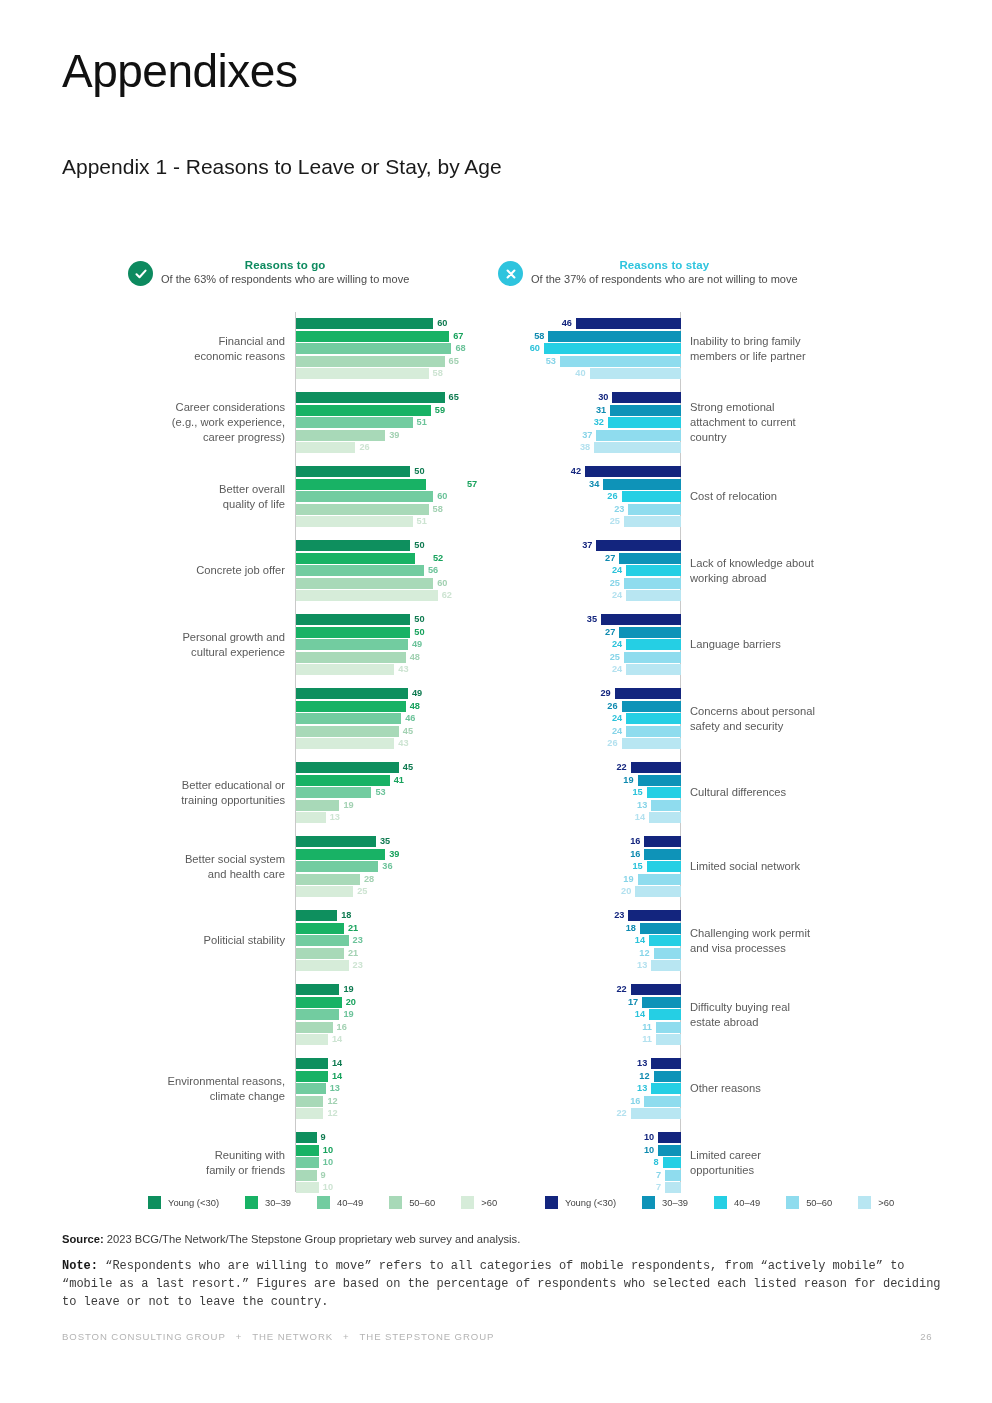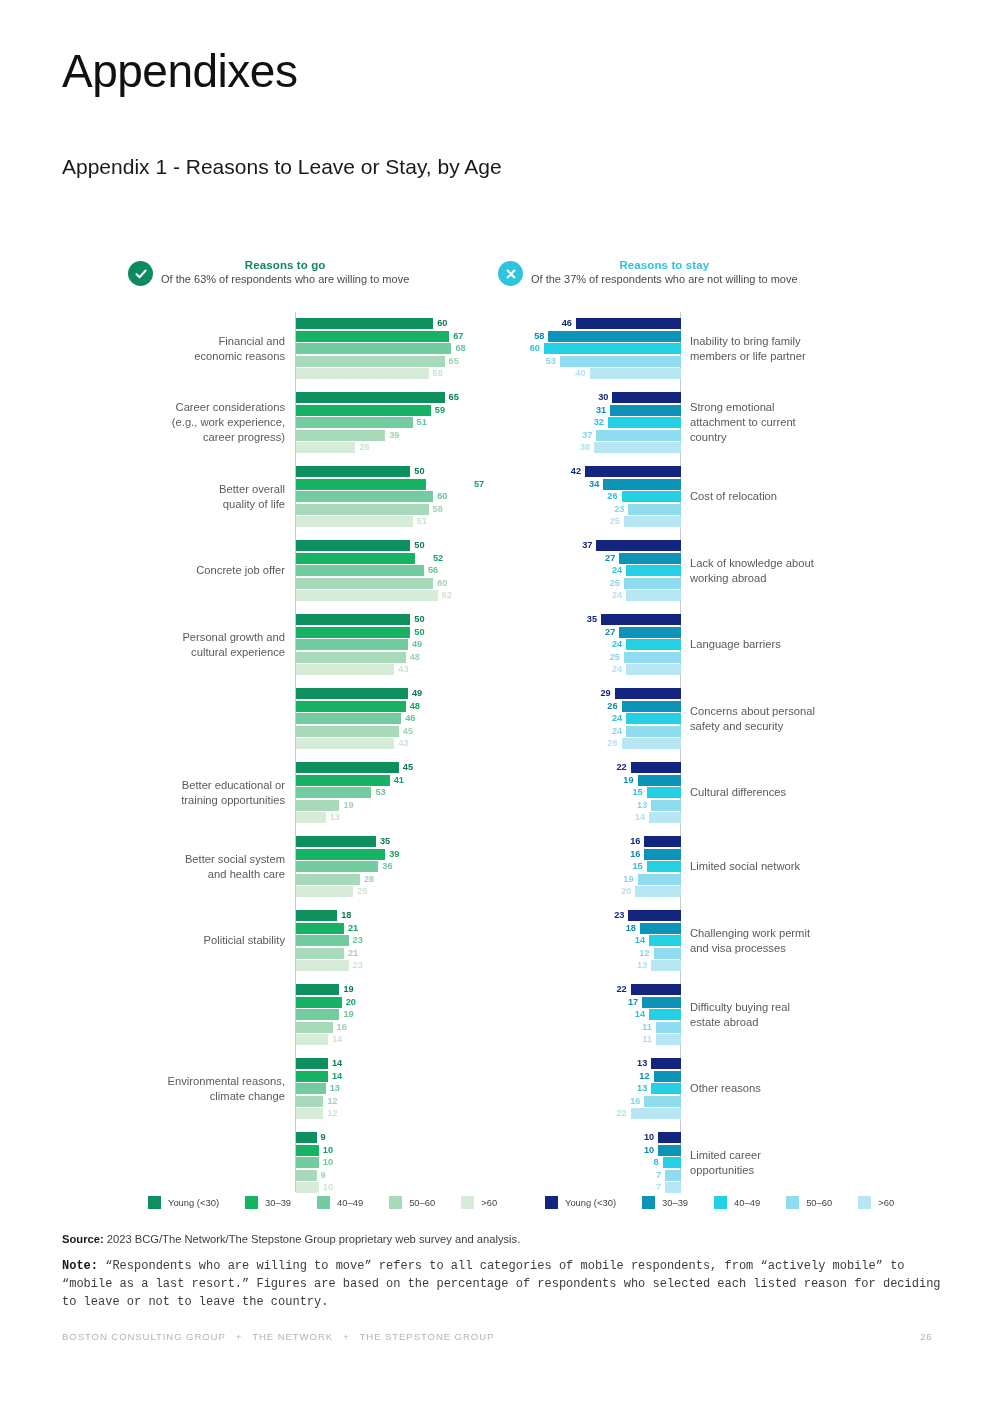--- a/index.html
+++ b/index.html
@@ -202,21 +202,21 @@
       </div>
       <div class="grp">
         <div class="cat-label">Better overall<br>quality of life</div>
         <div class="bars">
           <div class="bar-row">
             <div class="bar" style="width: 114.286px; background: rgb(14, 143, 94);"></div>
             <div class="val" style="color: rgb(14, 122, 80); left: 118.286px;">50</div>
           </div>
           <div class="bar-row">
             <div class="bar" style="width: 130.286px; background: rgb(24, 178, 101);"></div>
-            <div class="val" style="color: rgb(23, 162, 92); left: 131px; padding-left: 47px;">57</div>
+            <div class="val" style="color: rgb(23, 162, 92); left: 124px; padding-left: 47px;">57</div>
           </div>
           <div class="bar-row">
             <div class="bar" style="width: 137.143px; background: rgb(114, 204, 160);"></div>
             <div class="val" style="color: rgb(108, 195, 154); left: 141.143px;">60</div>
           </div>
           <div class="bar-row">
             <div class="bar" style="width: 132.571px; background: rgb(168, 217, 184);"></div>
             <div class="val" style="color: rgb(162, 209, 178); left: 136.571px;">58</div>
           </div>
           <div class="bar-row">
@@ -417,20 +417,21 @@
             <div class="bar" style="width: 27.4286px; background: rgb(168, 217, 184);"></div>
             <div class="val" style="color: rgb(162, 209, 178); left: 31.4286px;">12</div>
           </div>
           <div class="bar-row">
             <div class="bar" style="width: 27.4286px; background: rgb(214, 236, 217);"></div>
             <div class="val" style="color: rgb(205, 228, 210); left: 31.4286px;">12</div>
           </div>
         </div>
       </div>
       <div class="grp">
+        <div class="cat-label">Reuniting with<br>family or friends</div>
         <div class="bars">
           <div class="bar-row">
             <div class="bar" style="width: 20.5714px; background: rgb(14, 143, 94);"></div>
             <div class="val" style="color: rgb(14, 122, 80); left: 24.5714px;">9</div>
           </div>
           <div class="bar-row">
             <div class="bar" style="width: 22.8571px; background: rgb(24, 178, 101);"></div>
             <div class="val" style="color: rgb(23, 162, 92); left: 26.8571px;">10</div>
           </div>
           <div class="bar-row">

